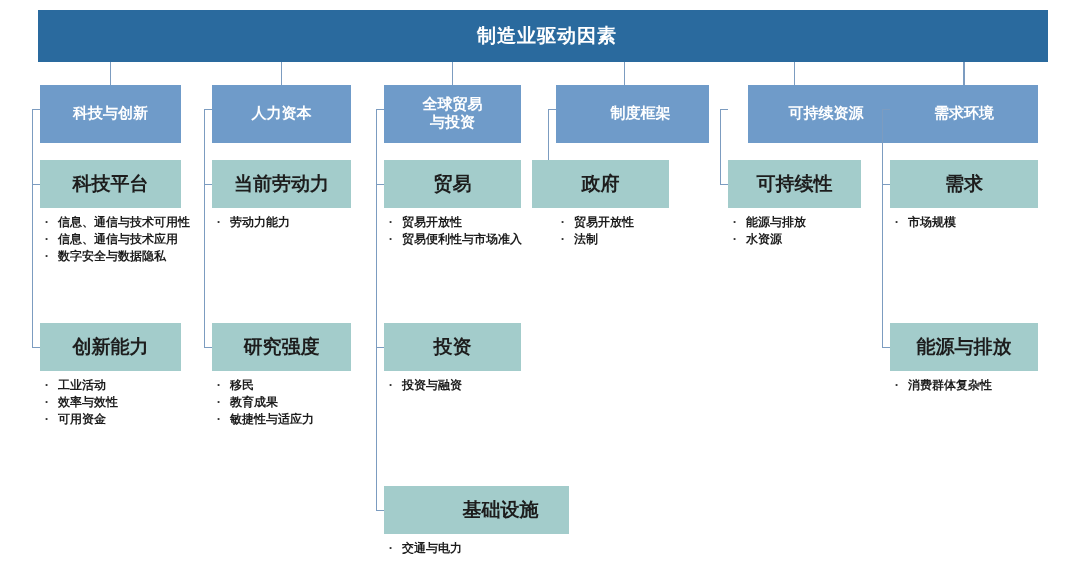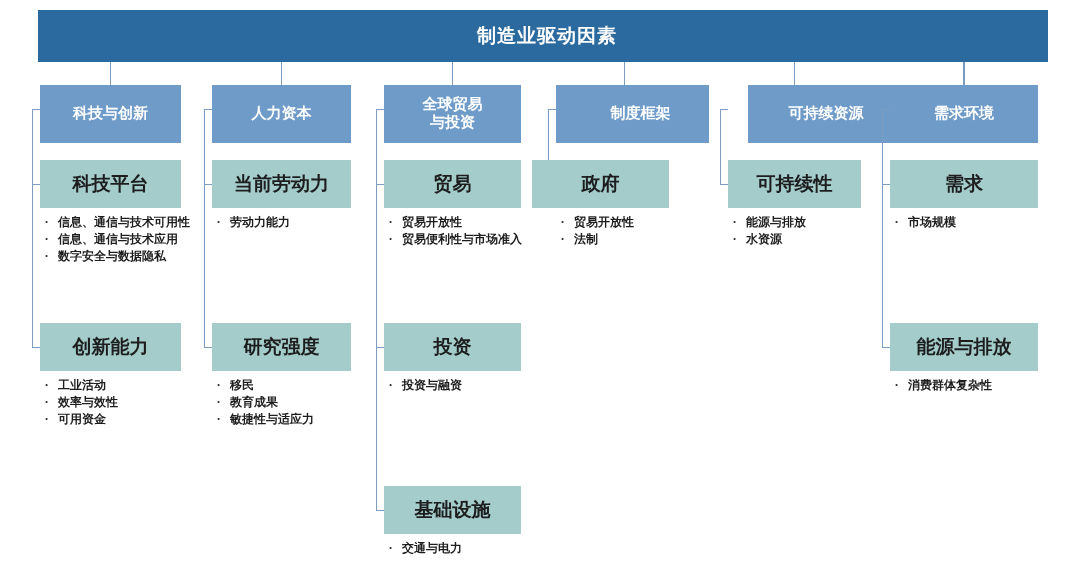--- a/index.html
+++ b/index.html
@@ -146,21 +146,21 @@
       <div class="lvl2" style="left:384px;top:323px;width:137px;height:48px;background:#a3cccb;">
         <span class="t">投资</span>
       </div>
       <div class="bullets" style="left:387px;top:379px;width:182px;">
         <div class="bullet" style="">
           <span class="dot">•</span>
           <span class="bt">投资与融资</span>
         </div>
       </div>
       <div class="ln h" style="left:376px;top:510px;width:8px;background:#7c9cc0;"></div>
-      <div class="lvl2" style="left:384px;top:486px;width:137px;height:48px;background:#a3cccb;">
+      <div class="lvl2" style="left:384px;top:486px;width:137px;height:48px;background:#a3cccb;padding-left:48px;">
         <span class="t">基础设施</span>
       </div>
       <div class="bullets" style="left:387px;top:542px;width:182px;">
         <div class="bullet" style="">
           <span class="dot">•</span>
           <span class="bt">交通与电力</span>
         </div>
       </div>
       <div class="ln v" style="left:623.8px;top:62px;height:23px;background:#7c9cc0;"></div>
       <div class="lvl1" style="left:556px;top:85px;width:137px;height:58px;background:#6f9bc9;padding-left:16px;">

